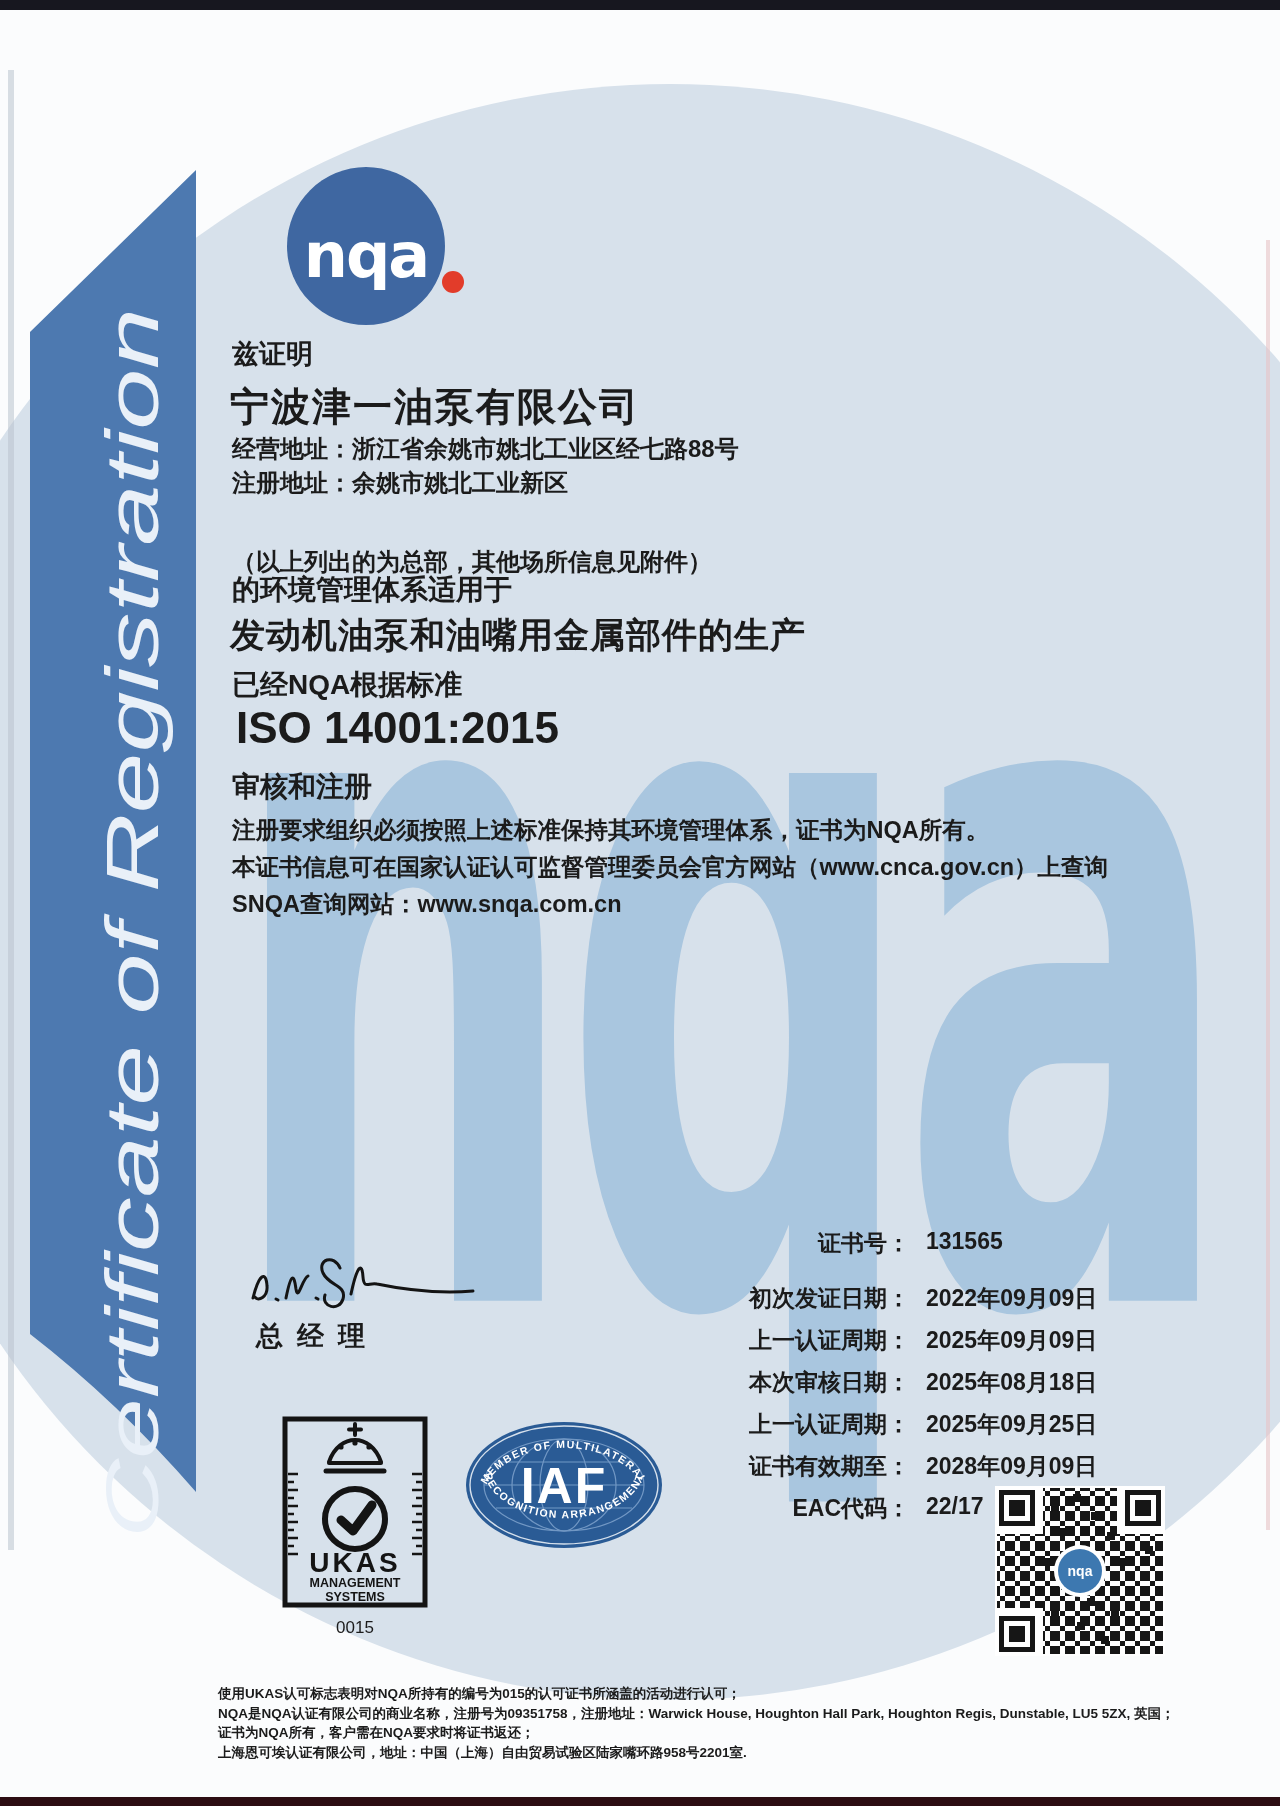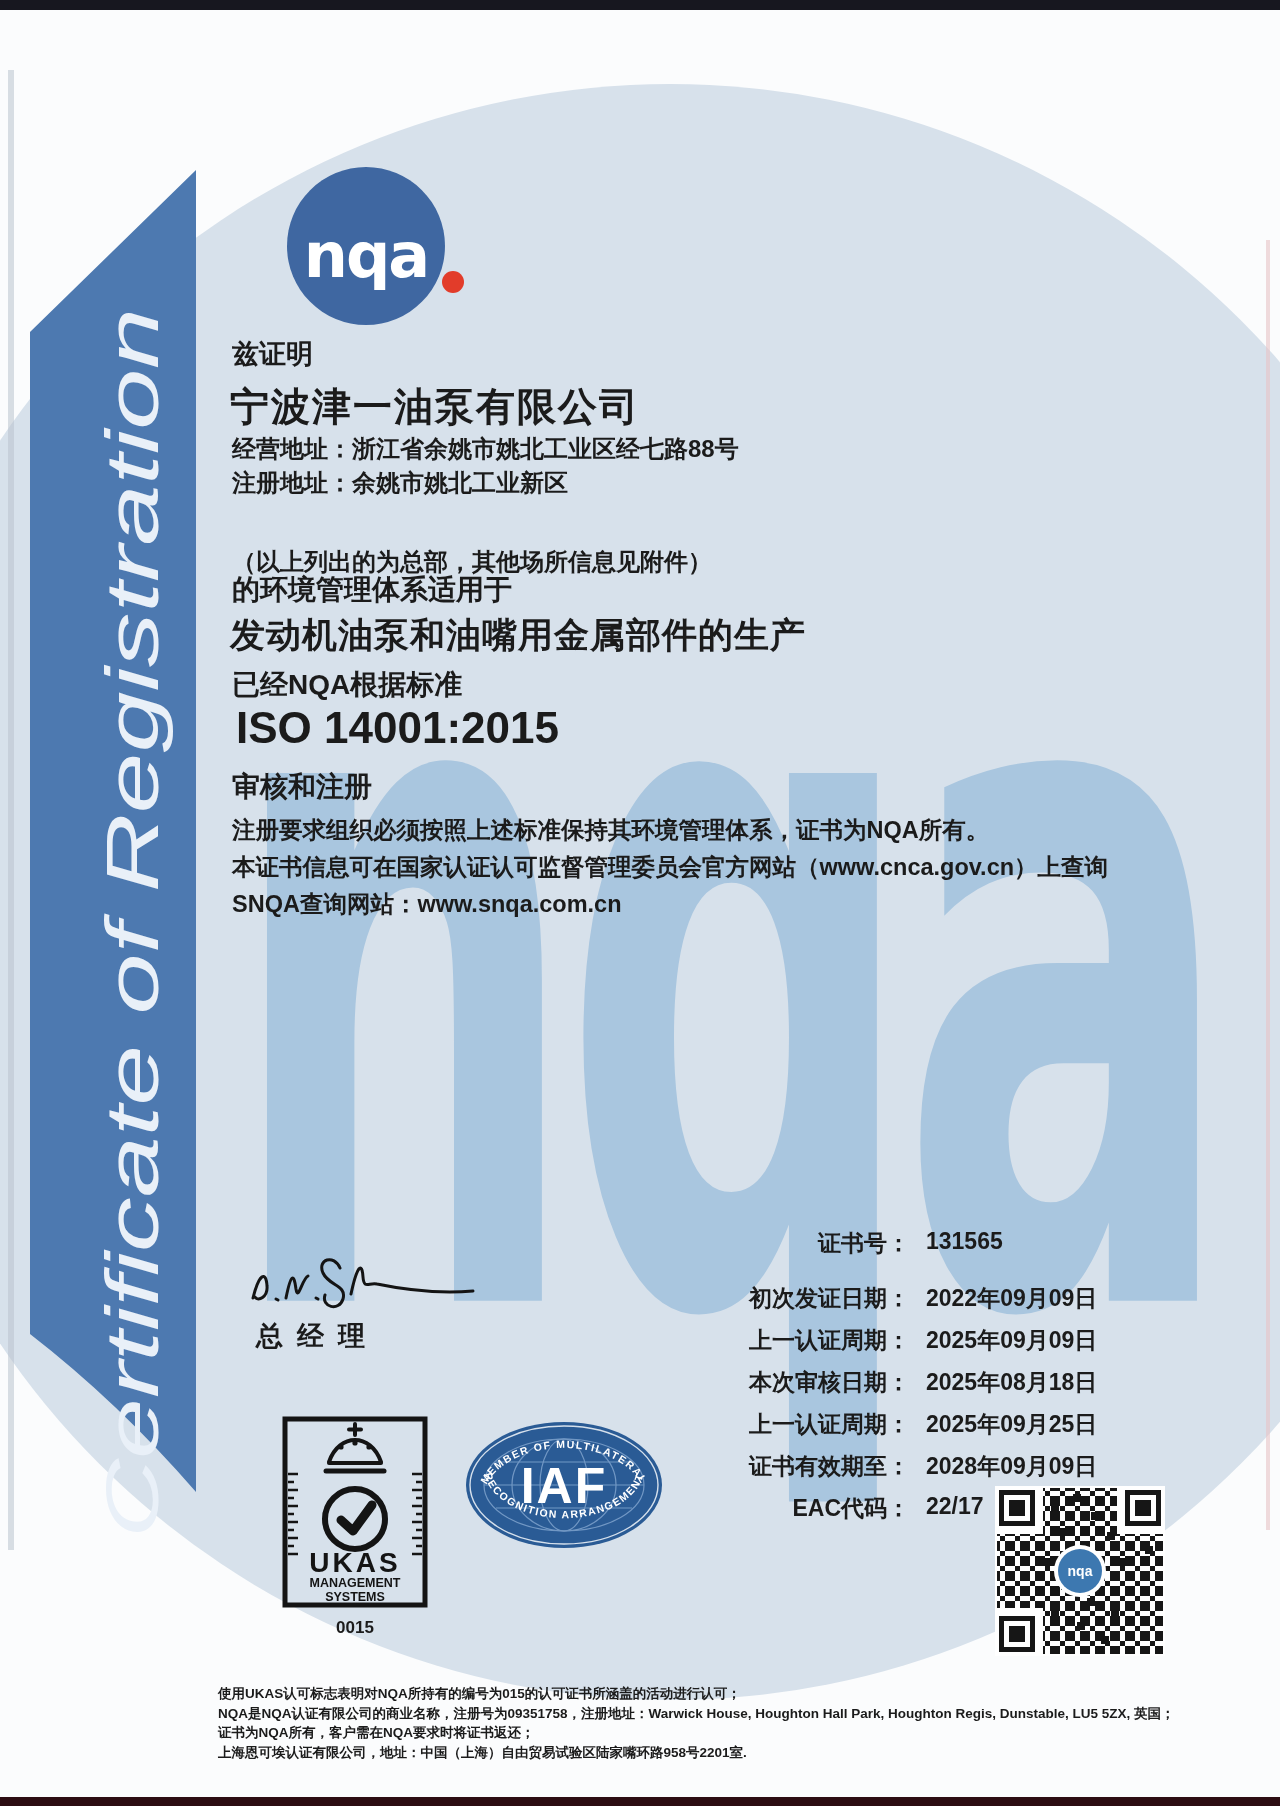--- a/index.html
+++ b/index.html
@@ -42,21 +42,21 @@
   .certinfo{left:700px;top:1228px;width:440px;font-size:23px;}
   .certinfo .crow{display:flex;margin-bottom:11px;white-space:nowrap;}
   .certinfo .crow.first{margin-bottom:24px;}
   .certinfo .clab{width:210px;text-align:right;font-weight:700;}
   .certinfo .cval{margin-left:16px;font-weight:700;}
 
   .sig{left:245px;top:1246px;width:235px;height:72px;}
   .sigtitle{left:256px;top:1318px;font-size:27px;font-weight:600;letter-spacing:14px;}
 
   .ukas{left:280px;top:1414px;width:150px;height:198px;}
-  .ukasnum{left:280px;top:1618px;width:150px;text-align:center;font-size:17px;font-weight:700;}
+  .ukasnum{left:280px;top:1618px;width:150px;text-align:center;font-size:17px;font-weight:400;}
   .iaf{left:463px;top:1420px;width:202px;height:130px;}
   .qr{left:995px;top:1486px;width:170px;height:170px;}
 
   .footer{left:218px;top:1684px;width:900px;font-size:13.5px;line-height:19.5px;font-weight:600;white-space:nowrap;}
 </style>
 </head>
 <body>
 
 <div class="page">
 

